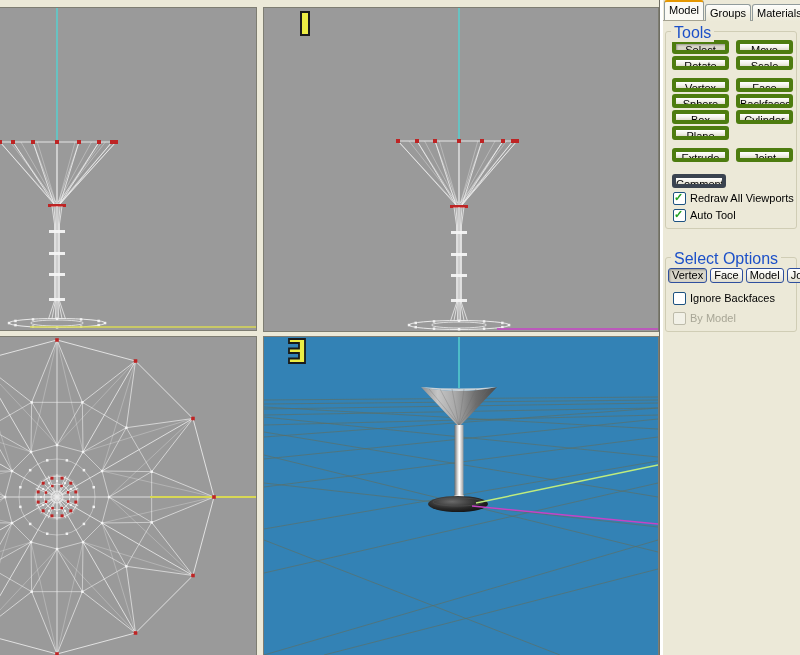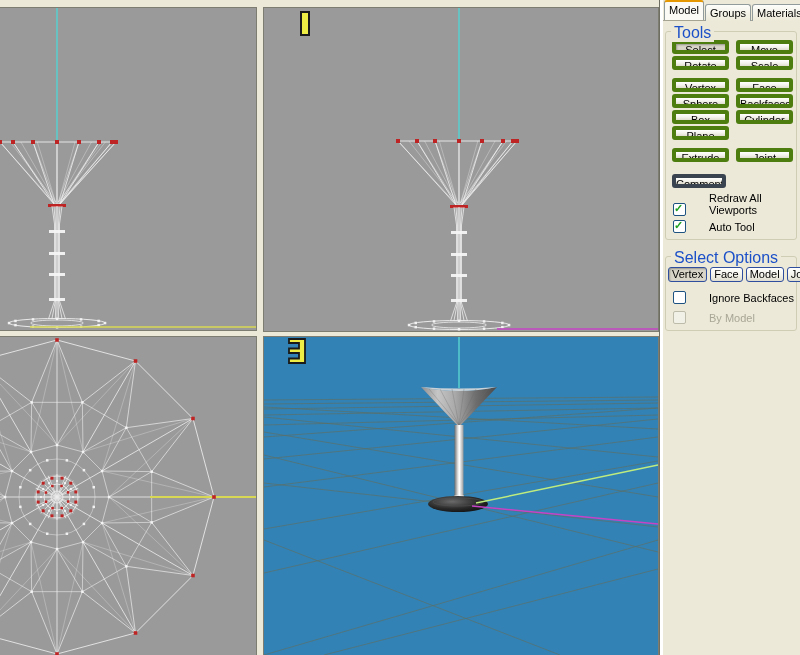--- a/index.html
+++ b/index.html
@@ -36,21 +36,21 @@
             row-gap:2px;margin:4px 0 0 6px;}
   .xpbtn{display:block;width:57px;height:14px;line-height:13px;font-size:11px;
          text-align:center;color:#000;cursor:default;box-sizing:border-box;
          background:linear-gradient(#FFFFFF,#F3F2EA 55%,#DFDDCF);
          border:4px solid #4d7c0f;border-radius:3px;padding:0;white-space:nowrap;
          overflow:hidden;font-family:inherit;}
   .xpbtn.pressed{background:#D9D6C9;box-shadow:inset 1px 1px 2px rgba(0,0,0,.3);}
   .xpbtn.dark{border-color:#3A4350;width:54px;}
   .gapline{height:4px;}
 
-  .cbrow{display:flex;align-items:flex-end;gap:23px;margin:4px 0 0 7px;font-size:11px;}
+  .cbrow{display:flex;align-items:flex-start;gap:4px;margin:4px 0 0 7px;font-size:11px;}
   .cb{width:11px;height:11px;background:#fff;border:1px solid #1D5281;
       border-radius:2px;position:relative;flex:none;}
   .cbrow.checked .cb::after{content:"✓";color:#21A121;font-size:11px;
       font-weight:bold;position:absolute;top:-2px;left:0;}
   .cbrow.disabled .cb{border-color:#BDBBAA;background:#F2F1E7;}
   .cbrow.disabled .cb-label{color:#A8A696;}
 
   .so-row{display:flex;gap:3px;margin:6px 0 0 2px;}
   .sobtn{height:15px;line-height:13px;font-size:11px;padding:0 3px;color:#000;
          background:linear-gradient(#FFFFFF,#F3F2EA 55%,#DFDDCF);
@@ -528,21 +528,21 @@
     <div class="cbrow checked">
       <span class="cb"></span>
       <span class="cb-label">Redraw All Viewports</span>
     </div>
     <div class="cbrow checked">
       <span class="cb"></span>
       <span class="cb-label">Auto Tool</span>
     </div>
   </div>
 
-  <div class="groupbox" style="margin-top:16px;">
+  <div class="groupbox" style="margin-top:28px;">
     <span class="gtitle">Select Options</span>
     <div class="so-row">
       <button class="sobtn pressed">Vertex</button>
       <button class="sobtn">Face</button>
       <button class="sobtn">Model</button>
       <button class="sobtn">Joint</button>
     </div>
     <div class="cbrow" style="margin-top:9px;">
       <span class="cb"></span>
       <span class="cb-label">Ignore Backfaces</span>

